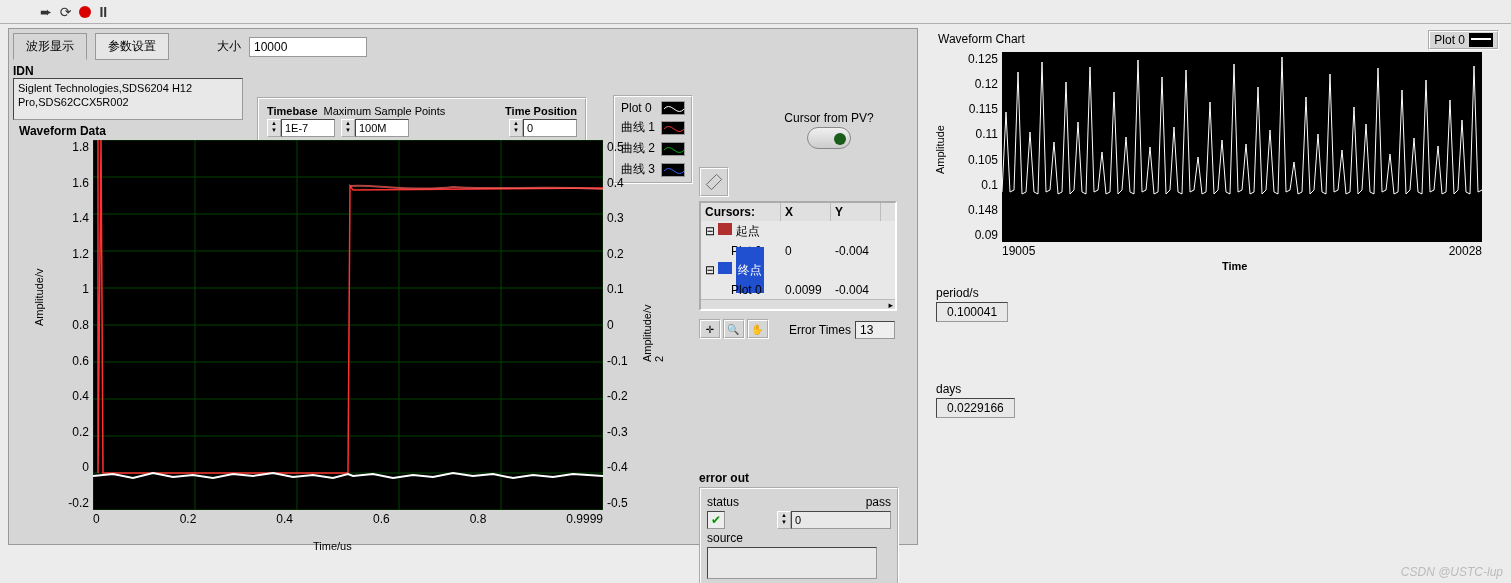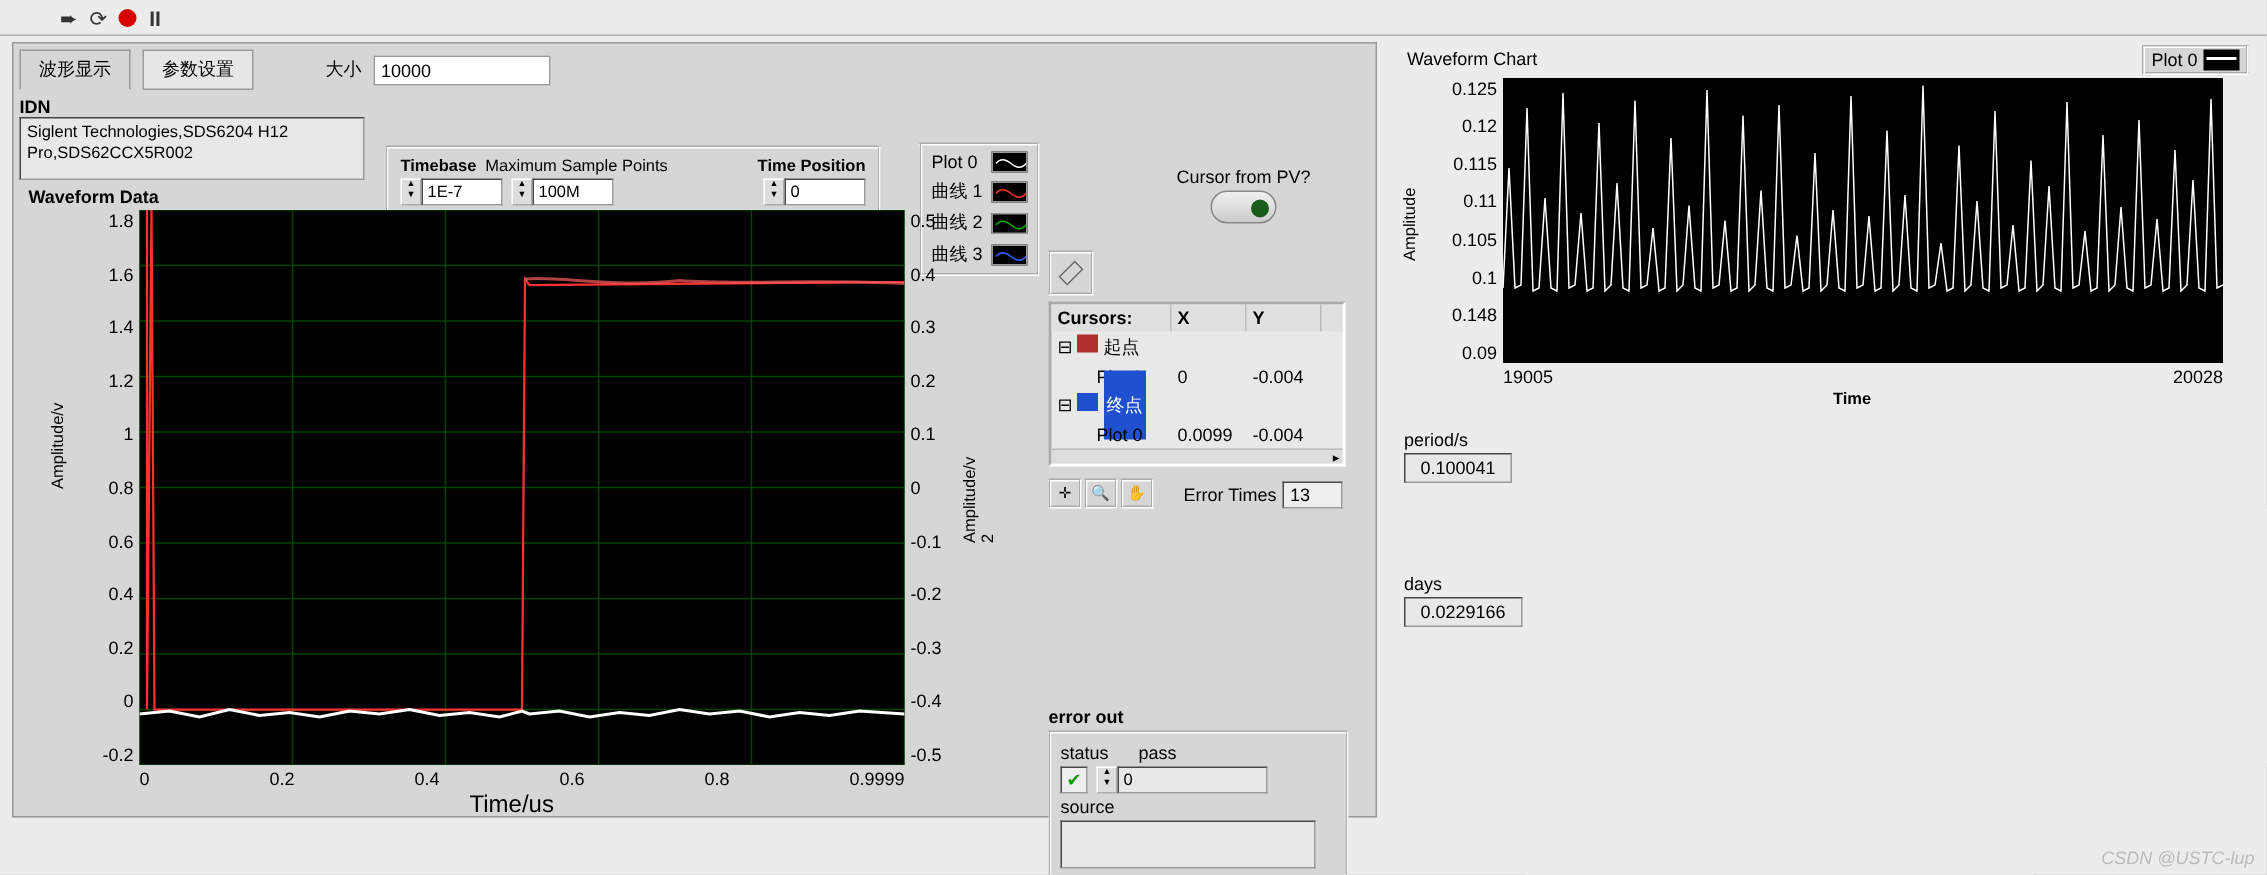--- a/index.html
+++ b/index.html
@@ -31,21 +31,21 @@
 .wave-section { margin-top: 4px; }
 .wave-lbl { font-weight: bold; margin: 2px 0 2px 6px; }
 .chart-wrap { position: relative; width: 670px; height: 400px; margin-left: 0; }
 .chart-area { position: absolute; left: 80px; top: 0; width: 510px; height: 370px; background: #000; }
 .chart-area .grid line { stroke: #004400; stroke-width: 1; }
 .y-axis { position: absolute; left: 50px; top: 0; height: 370px; display: flex; flex-direction: column; justify-content: space-between; font-size: 10px; text-align: right; width: 26px; }
 .y-axis2 { position: absolute; left: 594px; top: 0; height: 370px; display: flex; flex-direction: column; justify-content: space-between; font-size: 10px; width: 26px; }
 .x-axis { position: absolute; left: 80px; top: 372px; width: 510px; display: flex; justify-content: space-between; font-size: 10px; }
 .axis-lbl-y { position: absolute; left: 26px; top: 180px; transform: rotate(-90deg); transform-origin: left; font-size: 11px; }
 .axis-lbl-y2 { position: absolute; left: 640px; top: 210px; transform: rotate(-90deg); transform-origin: left; font-size: 11px; }
-.axis-lbl-x { position: absolute; left: 300px; top: 388px; font-size: 16px; }
+.axis-lbl-x { position: absolute; left: 300px; top: 400px; font-size: 11px; }
 .ctrl-col { position: absolute; left: 690px; top: 76px; width: 200px; }
 .pass-row { display: flex; gap: 30px; align-items: center; }
 .led-btn { width: 44px; height: 22px; border-radius: 11px; background: linear-gradient(#f0f0f0,#ccc); border: 1px solid #888; position: relative; }
 .led-btn::after { content:''; position:absolute; right:4px; top:5px; width:12px; height:12px; border-radius:50%; background:#1a5c1a; }
 .stop-btn { width: 92px; height: 24px; background: linear-gradient(#f8f8f8,#ddd); border: 1px solid #999; color: #d00; display:flex;align-items:center;justify-content:center; cursor:pointer; }
 .cursor-pv { text-align: center; margin: 6px 0 0 60px; font-size: 11px; }
 .diamond-btn { width: 30px; height: 30px; border: 2px groove #fff; background:#d6d6d6; display:flex;align-items:center;justify-content:center; margin: 18px 0 4px 0; }
 .diamond-btn svg { width:18px; height:18px; }
 .cursor-table { width: 198px; border: 2px inset #fff; background: #e8e8e8; margin-top: 2px; }
 .cursor-table .hdr { display: flex; background: #e0e0e0; font-weight: bold; font-size: 11px; }
@@ -54,21 +54,21 @@
 .cursor-table .row div { padding: 1px 4px; }
 .cursor-mark { width: 14px; height: 12px; display: inline-block; }
 .sel { background: #2050d0; color: #fff; padding: 16px 2px; }
 .err-times { position: absolute; left: 780px; top: 292px; font-size: 11px; display:flex; align-items:center; gap:4px;}
 .err-times .box { width: 40px; border: 1px inset #999; background: #eee; padding: 1px 4px; }
 .palette { display: flex; gap: 2px; margin-top: 8px; }
 .palette .pbtn { width: 22px; height: 20px; border: 2px groove #fff; background:#d6d6d6; display:flex;align-items:center;justify-content:center;font-size:10px;}
 .error-out { position: absolute; left: 690px; top: 442px; width: 200px; }
 .error-out .title { font-weight: bold; margin-bottom: 2px; }
 .error-out .box { border: 2px groove #fff; background: #d6d6d6; padding: 4px 6px; }
-.error-out .box .r { display: flex; gap: 6px; align-items: center; font-size: 11px; margin: 2px 0; }
+.error-out .box .r { display: flex; gap: 6px; align-items: center; font-size: 11px; margin: 2px 0; justify-content: space-between; }
 .error-out .check { width: 18px; height: 18px; border: 1px inset #999; background: #eee; color: #090; text-align: center; line-height: 16px; }
 .error-out input { width: 100px; padding: 1px 3px; border: 1px inset #999; background: #e8e8e8; }
 .error-out textarea { width: 170px; height: 32px; border: 1px inset #999; background: #e8e8e8; resize: none; }
 .right-chart-box { position: relative; }
 .right-title { font-size: 12px; margin: 0 0 2px 6px; }
 .plot-sel { position: absolute; right: 0; top: -2px; display: flex; align-items: center; gap: 4px; border: 2px groove #fff; padding: 1px 4px; background:#d6d6d6;}
 .plot-sel .sw { width: 24px; height: 14px; background: #000; position: relative; }
 .plot-sel .sw::after { content:''; position:absolute; left:2px; top:5px; right:2px; height:2px; background:#fff; }
 .rchart-wrap { position: relative; width: 560px; height: 230px; }
 .rchart-area { position: absolute; left: 70px; top: 4px; width: 480px; height: 190px; background: #000; }

